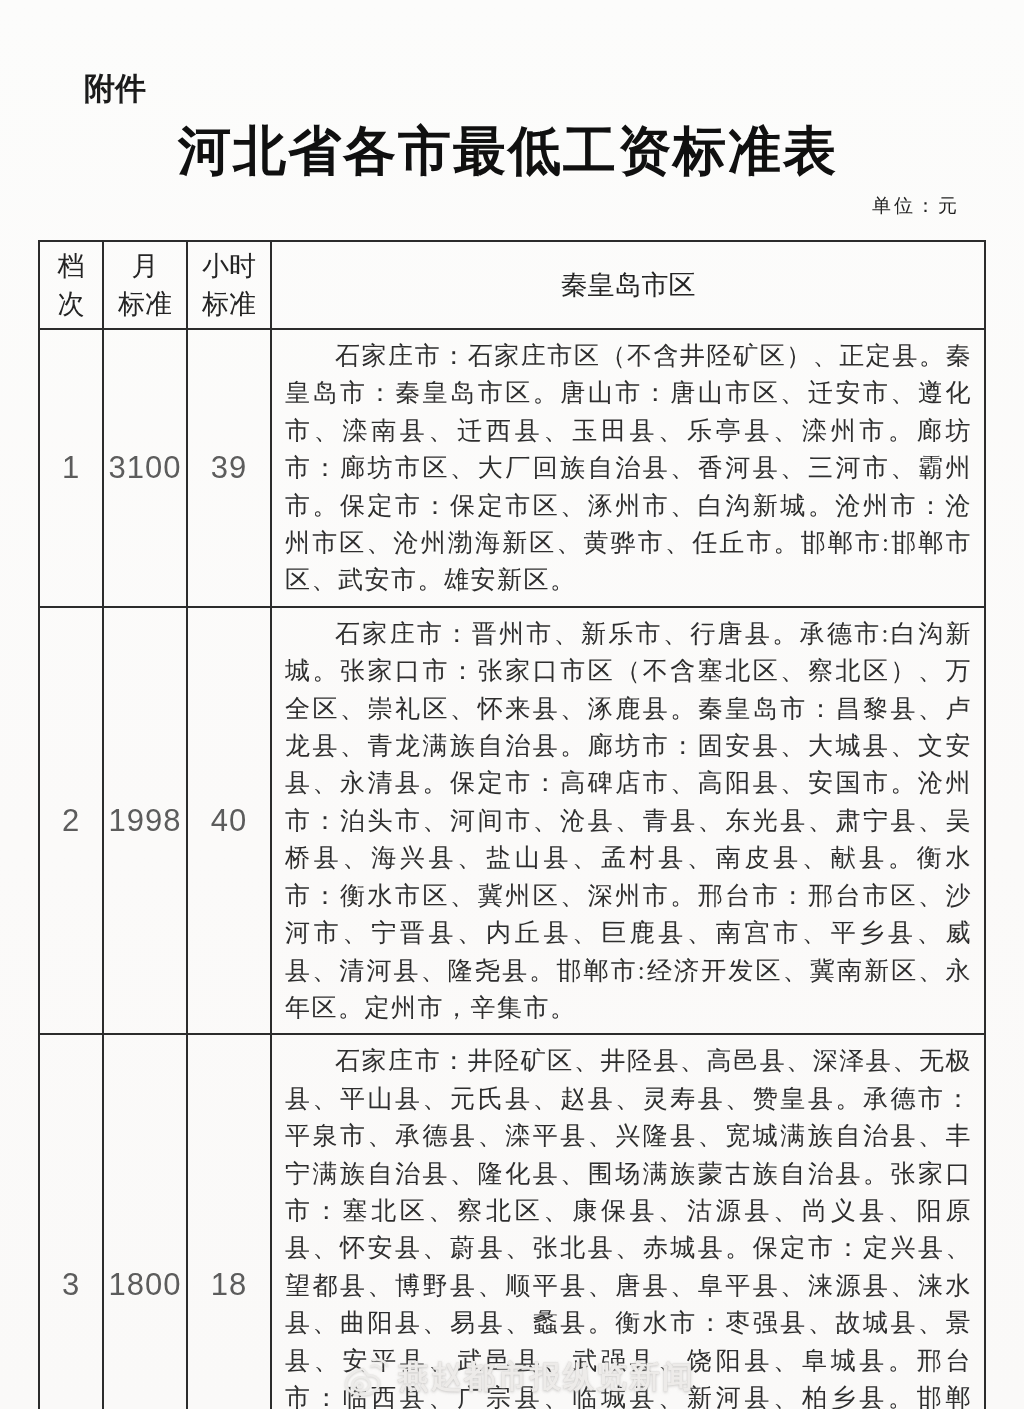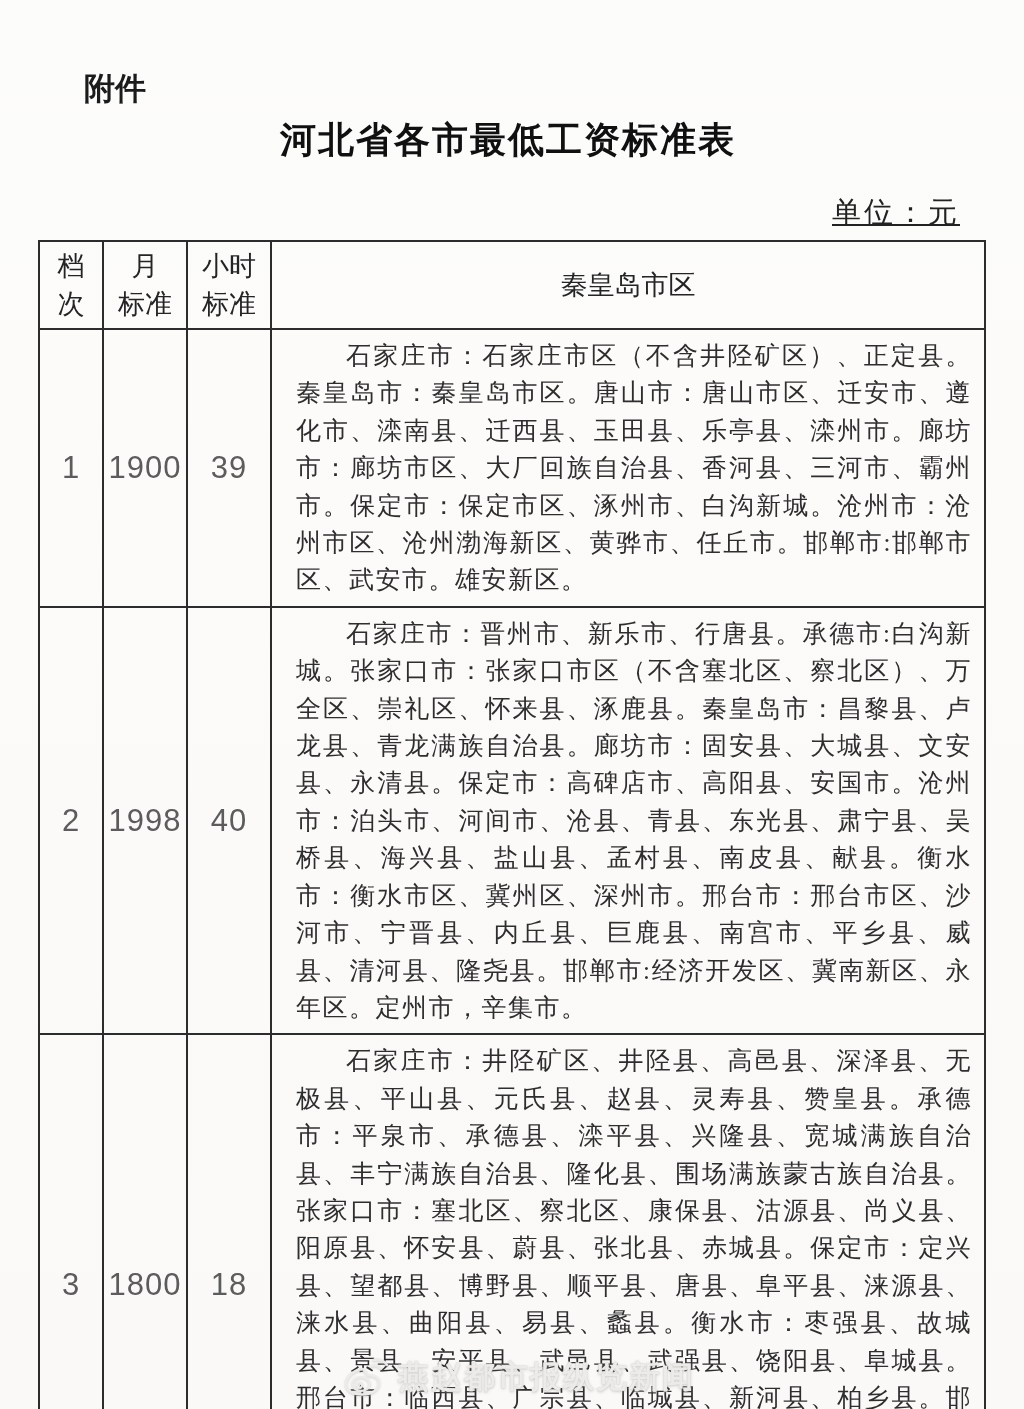--- a/index.html
+++ b/index.html
@@ -28,32 +28,31 @@
   }
   .doc-title {
     position: absolute;
     left: 0;
     right: 8px;
     top: 116px;
     margin: 0;
     text-align: center;
     font-family: "Liberation Sans", sans-serif;
     font-weight: bold;
-    font-size: 36px;
+    font-size: 53px;
     letter-spacing: 2px;
     color: #101010;
   }
   .unit-label {
     position: absolute;
     top: 193px;
     right: 64px;
-    font-size: 29px;
+    font-size: 19px;
     letter-spacing: 3px;
     color: #222;
-    text-decoration: underline;
   }
   table.wage-table {
     position: absolute;
     left: 38px;
     top: 240px;
     width: 946px;
     border-collapse: collapse;
     table-layout: fixed;
     background: transparent;
   }
@@ -74,21 +73,21 @@
   }
   .wage-table th .hline { display: block; }
   td.cell-num {
     text-align: center;
     font-family: "Liberation Sans", sans-serif;
     font-size: 31px;
     color: #5c5c5c;
     letter-spacing: 1px;
   }
   td.cell-regions {
-    padding: 7px 12px 7px 24px;
+    padding: 7px 12px 7px 13px;
     font-size: 25px;
     line-height: 37.4px;
     color: #2e2e2e;
     text-align: justify;
     letter-spacing: 1.5px;
   }
   td.cell-regions .regions-text {
     display: block;
     text-indent: 2em;
   }
@@ -148,21 +147,21 @@
         <th>
           <span class="hline">小时</span>
           <span class="hline">标准</span>
         </th>
         <th>秦皇岛市区</th>
       </tr>
     </thead>
     <tbody>
       <tr class="row-1">
         <td class="cell-num">1</td>
-        <td class="cell-num">1900</td>
+        <td class="cell-num">3100</td>
         <td class="cell-num">39</td>
         <td class="cell-regions">
           <span class="regions-text">石家庄市：石家庄市区（不含井陉矿区）、正定县。秦皇岛市：秦皇岛市区。唐山市：唐山市区、迁安市、遵化市、滦南县、迁西县、玉田县、乐亭县、滦州市。廊坊市：廊坊市区、大厂回族自治县、香河县、三河市、霸州市。保定市：保定市区、涿州市、白沟新城。沧州市：沧州市区、沧州渤海新区、黄骅市、任丘市。邯郸市:邯郸市区、武安市。雄安新区。</span>
         </td>
       </tr>
       <tr class="row-2">
         <td class="cell-num">2</td>
         <td class="cell-num">1998</td>
         <td class="cell-num">40</td>
         <td class="cell-regions">

